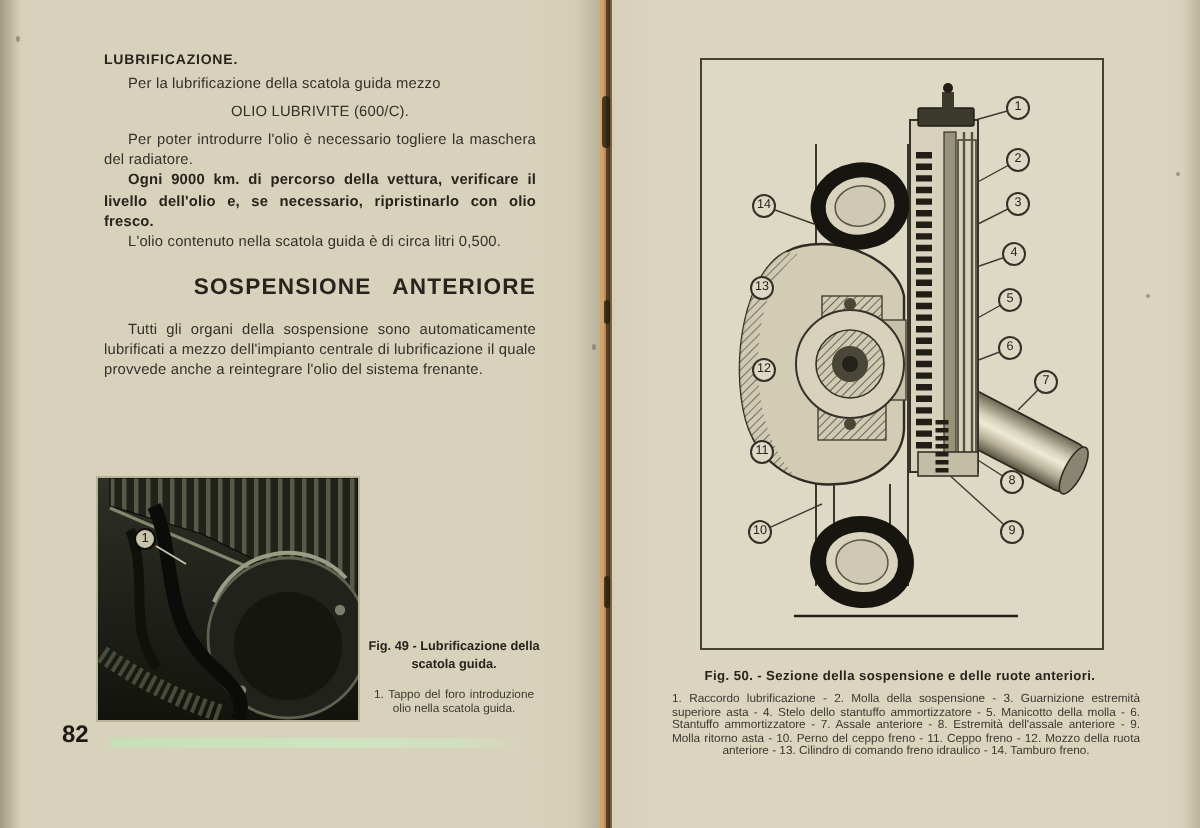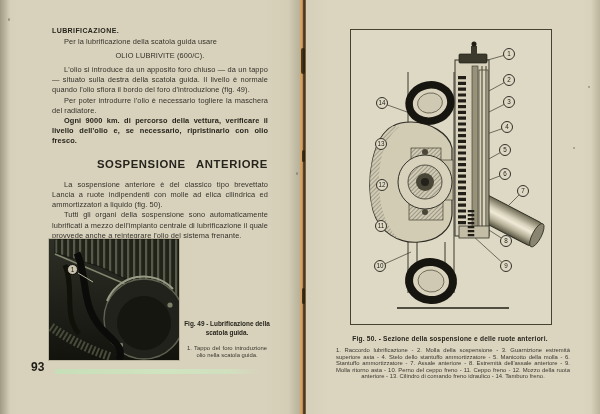--- a/index.html
+++ b/index.html
@@ -63,27 +63,26 @@
 </style>
 </head>
 <body>
 
 <div class="spread">
 
   <div class="page-left">
 
     <div class="left-text">
       <p class="kicker">LUBRIFICAZIONE.</p>
-      <p class="p">Per la lubrificazione della scatola guida usare</p>
+      <p class="p">Per la lubrificazione della scatola guida mezzo</p>
       <p class="center-line">OLIO LUBRIVITE (600/C).</p>
-      <p class="p">L'olio si introduce da un apposito foro chiuso — da un tappo — situato sulla destra della scatola guida. Il livello è normale quando l'olio sfiora il bordo del foro d'introduzione (fig. 49).</p>
       <p class="p">Per poter introdurre l'olio è necessario togliere la maschera del radiatore.</p>
       <p class="p bold-p">Ogni 9000 km. di percorso della vettura, verificare il livello dell'olio e, se necessario, ripristinarlo con olio fresco.</p>
+      <p class="p">L'olio contenuto nella scatola guida è di circa litri 0,500.</p>
       <p class="section-title">SOSPENSIONE ANTERIORE</p>
-      <p class="p">La sospensione anteriore è del classico tipo brevettato Lancia a ruote indipendenti con molle ad elica cilindrica ed ammortizzatori a liquido (fig. 50).</p>
       <p class="p">Tutti gli organi della sospensione sono automaticamente lubrificati a mezzo dell'impianto centrale di lubrificazione il quale provvede anche a reintegrare l'olio del sistema frenante.</p>
     </div>
 
     <div class="photo">
       <svg width="130" height="121" viewBox="0 0 130 121">
         <defs>
           <linearGradient id="bgGrad" x1="0" y1="0" x2="0" y2="1">
             <stop offset="0" stop-color="#2e3027"></stop>
               <stop offset="1" stop-color="#12130d"></stop>
           </linearGradient>
@@ -105,21 +104,21 @@
         <path d="M 16,26 C 26,50 14,76 30,95" fill="none" stroke="#101209" stroke-width="5"></path>
         <path d="M 2,88 C 20,100 38,110 62,118" fill="none" stroke="#474b3a" stroke-width="9" stroke-dasharray="2 2"></path>
         <line x1="29" y1="34" x2="44" y2="43" stroke="#c9c4ae" stroke-width="0.9"></line>
       </svg>
       <span class="photo-callout">1</span>
     </div>
 
     <div class="fig49-caption">Fig. 49 - Lubrificazione della scatola guida.</div>
     <div class="fig49-legend">1. Tappo del foro introduzione olio nella scatola guida.</div>
 
-    <div class="page-number">93</div>
+    <div class="page-number">82</div>
     <div class="green-rule"></div>
   </div>
 
   <div class="gutter"></div>
   <div class="fold-line"></div>
   <div class="fold-mark" style="left:301px;top:48px;width:4px;height:26px;"></div>
   <div class="fold-mark" style="left:302px;top:150px;width:3px;height:12px;"></div>
   <div class="fold-mark" style="left:302px;top:288px;width:3px;height:16px;"></div>
 
   <div class="page-right">

